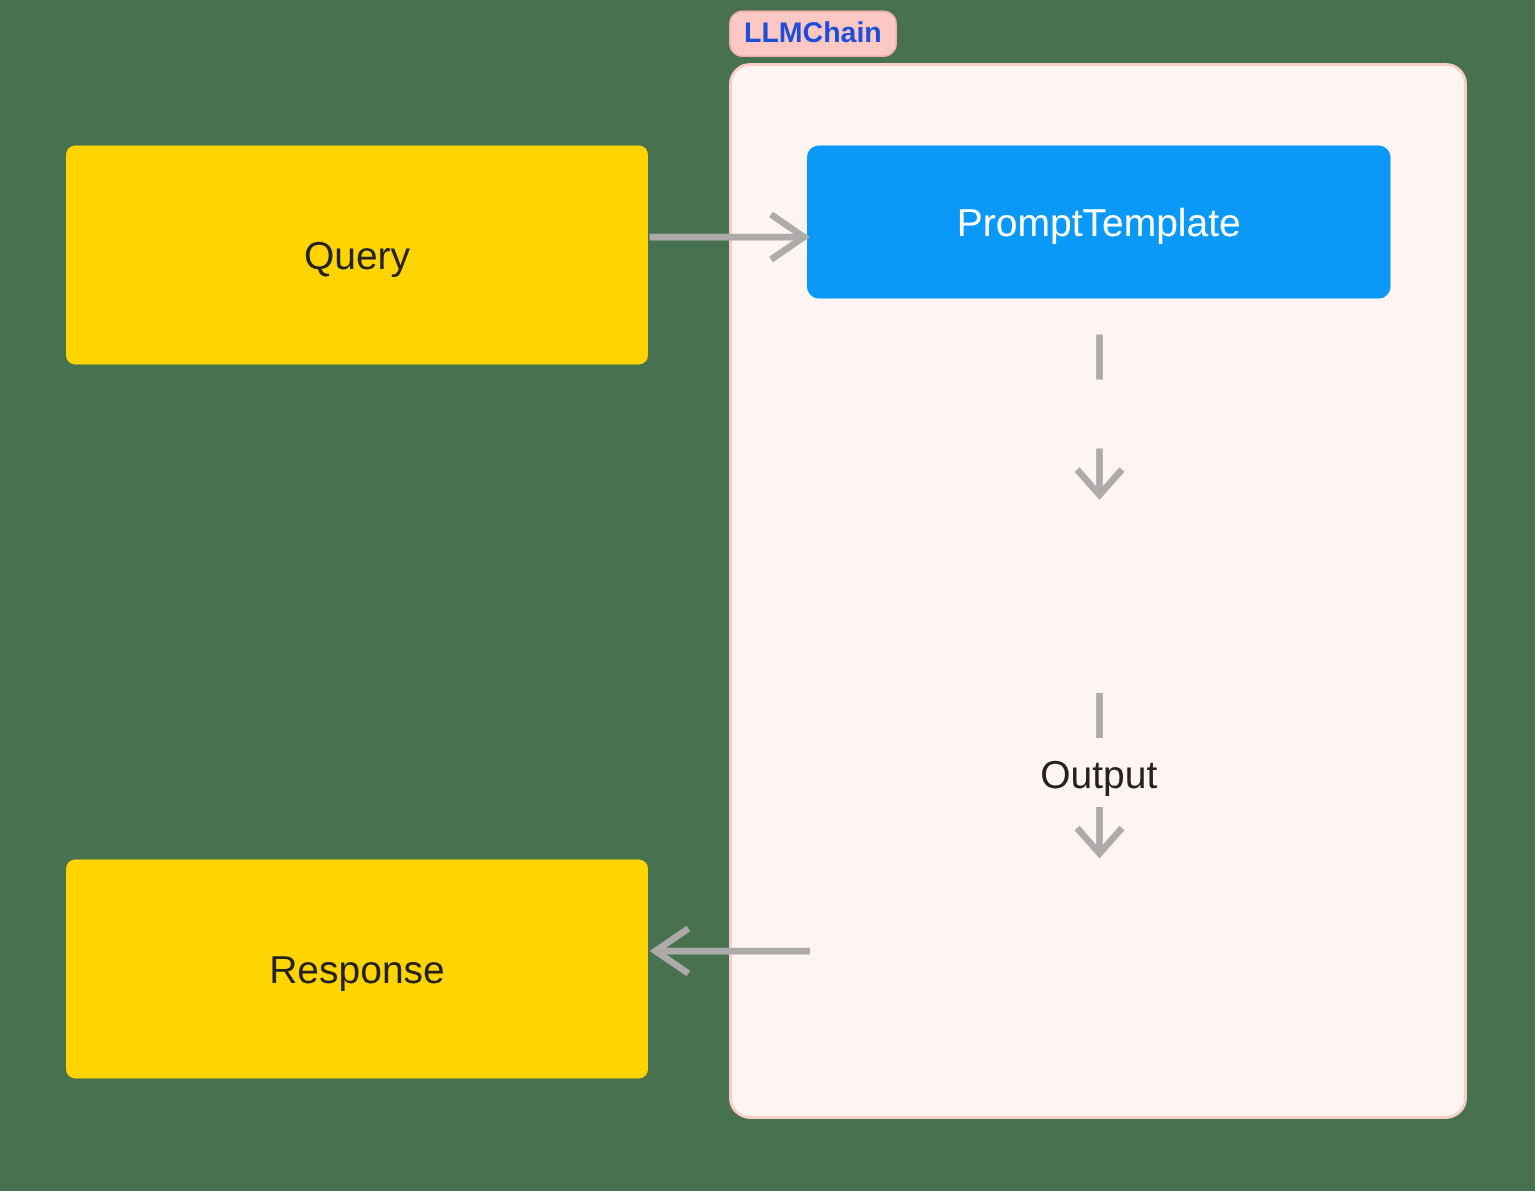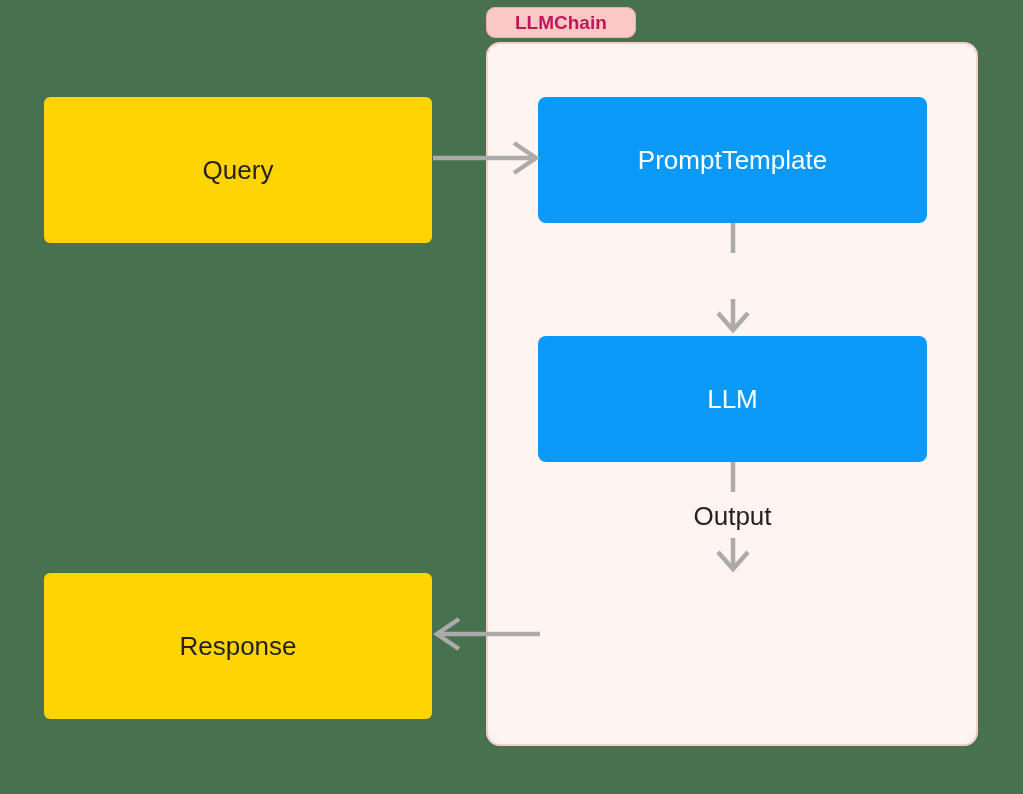--- a/index.html
+++ b/index.html
@@ -33,29 +33,29 @@
     background: var(--container-fill);
     border: 2px solid var(--container-border);
     border-radius: 14px;
     z-index: 1;
   }
 
   .badge {
     position: absolute;
     left: 486px; top: 7px;
     height: 31px;
-    padding: 0 28px;
+    padding: 0 9px;
     display: inline-flex;
     align-items: center;
     background: var(--badge-fill);
     border: 1.5px solid var(--badge-border);
     border-radius: 9px;
     font-size: 19px;
     font-weight: 700;
-    color: #be185d;
+    color: #1d4ed8;
     z-index: 3;
   }
 
   .node {
     position: absolute;
     display: flex;
     align-items: center;
     justify-content: center;
     font-size: 26px;
     z-index: 2;
@@ -63,21 +63,21 @@
   .node-yellow {
     background: var(--node-yellow);
     color: var(--text-dark);
     border-radius: 6px;
     width: 388px; height: 146px;
   }
   .node-blue {
     background: var(--node-blue);
     color: var(--text-light);
     border-radius: 8px;
-    width: 389px; height: 126px;
+    width: 389px; height: 102px;
   }
 
   .pos-query          { left: 44px;  top: 97px;  }
   .pos-response       { left: 44px;  top: 573px; }
   .pos-prompttemplate { left: 538px; top: 97px;  }
   .pos-llm            { left: 538px; top: 336px; }
   .pos-outputparser   { left: 538px; top: 573px; }
 
   .edge-label {
     position: absolute;
@@ -117,23 +117,20 @@
   <div class="badge">LLMChain</div>
 
   <div class="node node-yellow pos-query">
     <span>Query</span>
   </div>
 
   <div class="node node-blue pos-prompttemplate">
     <span>PromptTemplate</span>
   </div>
 
-  <div class="node node-blue pos-llm">
-    <span>LLM</span>
-  </div>
 
 
   <div class="node node-yellow pos-response">
     <span>Response</span>
   </div>
 
   <svg class="arrow-svg pos-arrow-query" width="112" height="44">
     <line class="arrow-stroke" x1="2" y1="22" x2="101" y2="22"></line>
     <polyline class="arrow-stroke" points="83,7 105,22 83,37"></polyline>
   </svg>

